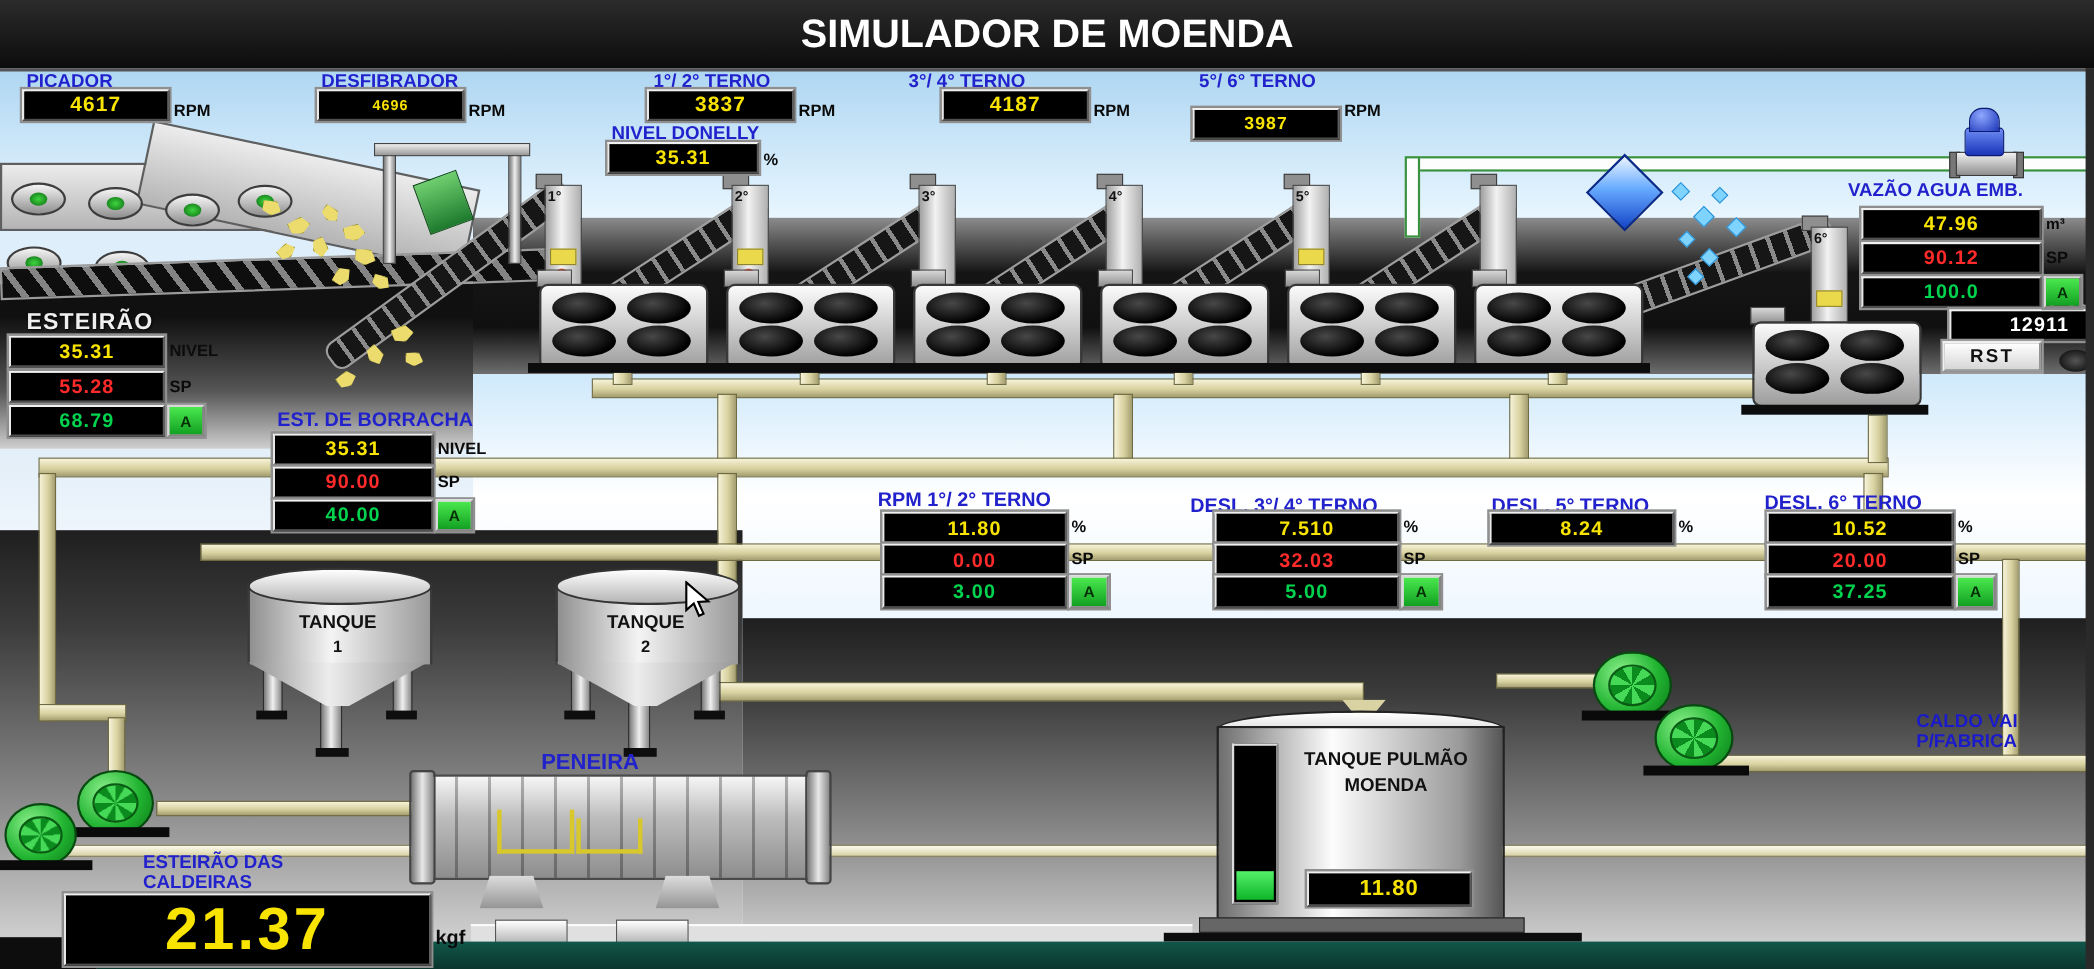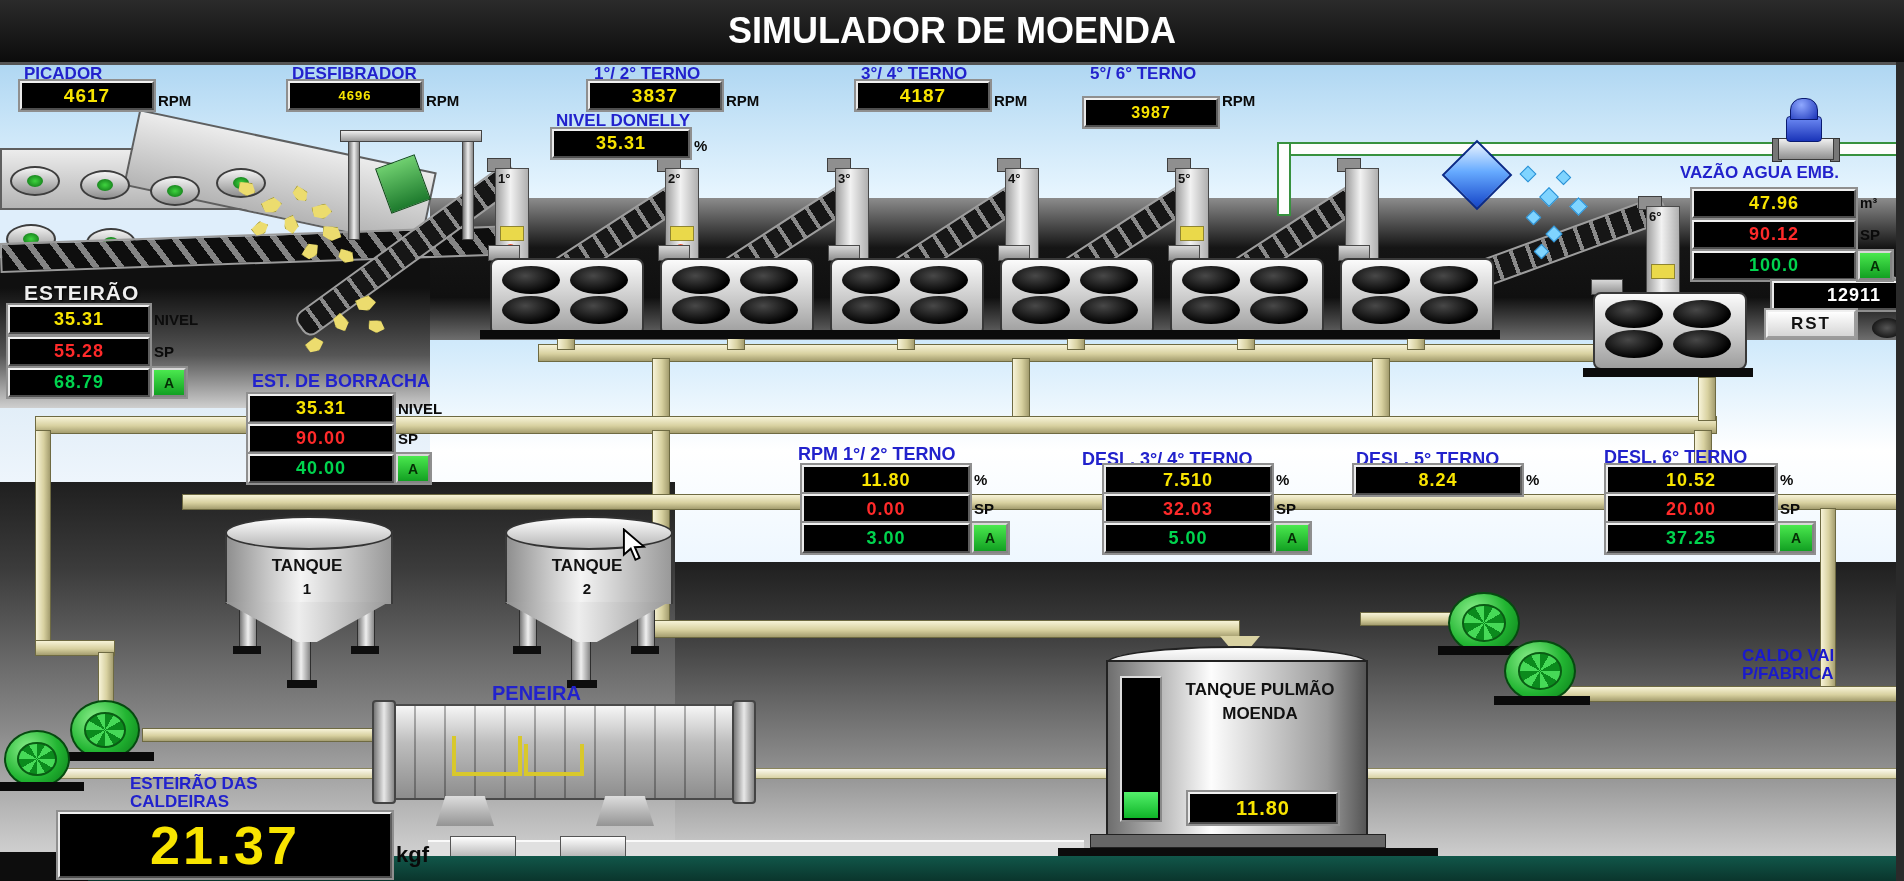--- a/index.html
+++ b/index.html
@@ -245,21 +245,21 @@
   <div class="lblk" style="left:158px;top:92px">RPM</div>
 
   <div class="lblb" style="left:292px;top:64px">DESFIBRADOR</div>
   <div class="disp v-y" style="left:288px;top:81px;width:130px;height:25px;font-size:13px">4696</div>
   <div class="lblk" style="left:426px;top:92px">RPM</div>
 
   <div class="lblb" style="left:594px;top:64px">1°/ 2° TERNO</div>
   <div class="disp v-y" style="left:588px;top:81px;width:130px;height:25px;font-size:19px">3837</div>
   <div class="lblk" style="left:726px;top:92px">RPM</div>
 
-  <div class="lblb" style="left:861px;top:64px">3°/ 4° TERNO</div>
+  <div class="lblb" style="left:826px;top:64px">3°/ 4° TERNO</div>
   <div class="disp v-y" style="left:856px;top:81px;width:130px;height:25px;font-size:19px">4187</div>
   <div class="lblk" style="left:994px;top:92px">RPM</div>
 
   <div class="lblb" style="left:1090px;top:64px">5°/ 6° TERNO</div>
   <div class="disp v-y" style="left:1084px;top:98px;width:130px;height:25px;font-size:16px">3987</div>
   <div class="lblk" style="left:1222px;top:92px">RPM</div>
 
   <div class="lblb" style="left:556px;top:111px">NIVEL DONELLY</div>
   <div class="disp v-y" style="left:552px;top:129px;width:134px;height:25px">35.31</div>
   <div class="lblk" style="left:694px;top:137px">%</div>
@@ -350,21 +350,21 @@
   <div class="abs" style="left:452px;top:736px;width:62px;height:36px;border:4px solid #d8c82c;border-top:0;z-index:4;"></div>
   <div class="abs" style="left:524px;top:744px;width:52px;height:28px;border:4px solid #d8c82c;border-top:0;z-index:4;"></div>
   <div class="abs" style="left:436px;top:796px;width:58px;height:30px;background:linear-gradient(#ddd,#949494);clip-path:polygon(16% 0,84% 0,100% 100%,0 100%);z-index:3;"></div>
   <div class="abs" style="left:596px;top:796px;width:58px;height:30px;background:linear-gradient(#ddd,#949494);clip-path:polygon(16% 0,84% 0,100% 100%,0 100%);z-index:3;"></div>
   <div class="abs" style="left:450px;top:836px;width:64px;height:20px;background:linear-gradient(#fff,#b5b5b5);border:1px solid #555;z-index:4;"></div>
   <div class="abs" style="left:560px;top:836px;width:64px;height:20px;background:linear-gradient(#fff,#b5b5b5);border:1px solid #555;z-index:4;"></div>
 
   <div class="lblb" style="left:130px;top:774px;font-size:17px">ESTEIRÃO DAS</div>
   <div class="lblb" style="left:130px;top:792px;font-size:17px">CALDEIRAS</div>
   <div class="disp v-y" style="left:58px;top:812px;width:330px;height:62px;font-size:54px;letter-spacing:3px">21.37</div>
-  <div class="lblk" style="left:396px;top:842px;font-size:22px">kgf</div>
+  <div class="lblk" style="left:396px;top:842px;font-size:18px">kgf</div>
 
   <div class="abs" style="left:1106px;top:646px;width:258px;height:30px;border-radius:50%;background:linear-gradient(#ffffff,#c4c4c4);border:2px solid #222;z-index:4;"></div>
   <div class="abs" style="left:1106px;top:660px;width:258px;height:172px;background:linear-gradient(90deg,#6e6e6e,#fdfdfd 40%,#9a9a9a 85%,#555);border:2px solid #222;z-index:4;"></div>
   <div class="abs" style="left:1120px;top:676px;width:38px;height:142px;background:#000;border:2px outset #ddd;z-index:5;"></div>
   <div class="abs" style="left:1124px;top:792px;width:34px;height:26px;background:linear-gradient(#53f06a,#0fb528);z-index:6;"></div>
   <div class="tlabel" style="left:1162px;top:680px;width:196px;font-size:17px;z-index:6;">TANQUE PULMÃO</div>
   <div class="tlabel" style="left:1162px;top:704px;width:196px;font-size:17px;z-index:6;">MOENDA</div>
   <div class="disp v-y" style="left:1188px;top:792px;width:146px;height:28px;font-size:20px">11.80</div>
   <div class="abs" style="left:1090px;top:834px;width:294px;height:12px;background:#666;border:1px solid #222;z-index:4;"></div>
   <div class="abs" style="left:1058px;top:848px;width:380px;height:8px;background:#0c0c0c;z-index:4;"></div>

